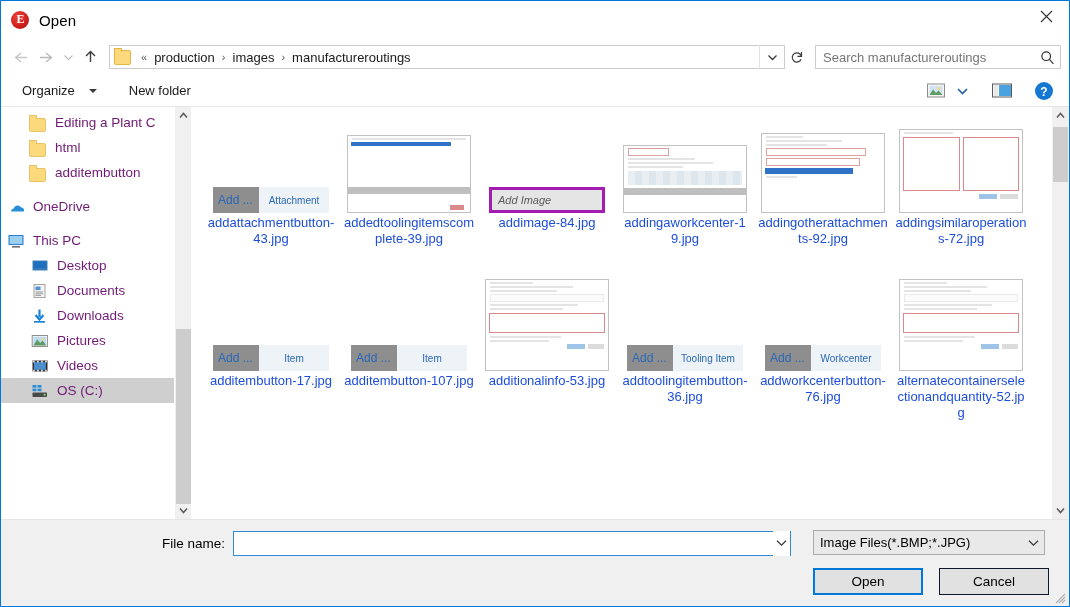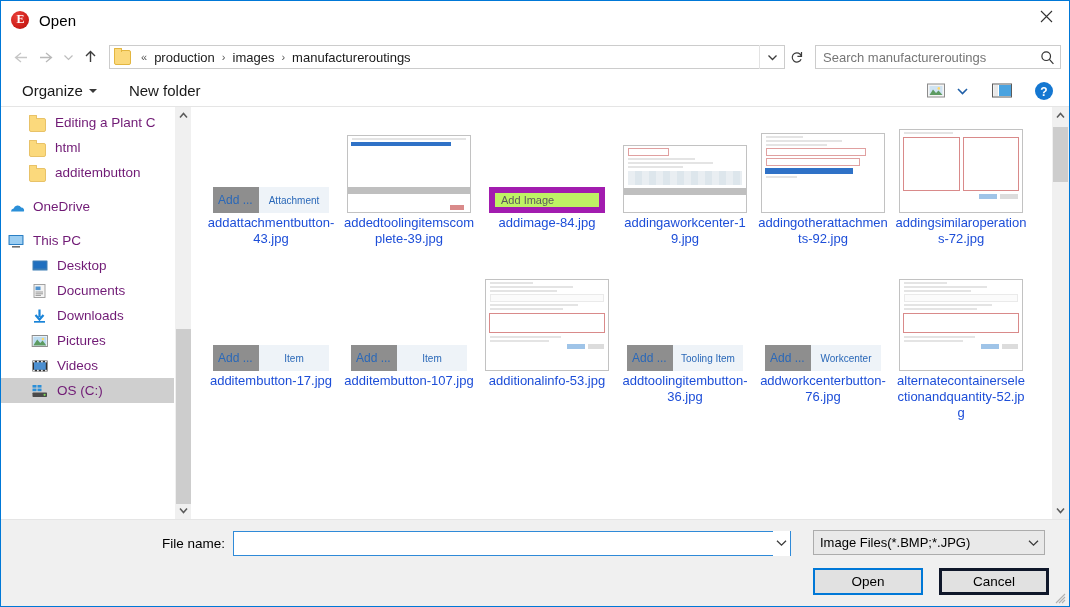--- a/index.html
+++ b/index.html
@@ -182,27 +182,27 @@
   #command-bar {
     height: 32px;
     flex: 0 0 32px;
     display: flex;
     align-items: center;
     padding: 0 10px 0 14px;
     box-sizing: border-box;
     border-bottom: 1px solid #e5e5e5;
   }
   .cmd-item {
-    font-size: 15px;
+    font-size: 13px;
     color: #1a1a1a;
     padding: 3px 7px;
     cursor: default;
     display: flex;
     align-items: center;
-    gap: 6px;
+    gap: 14px;
   }
   .cmd-caret {
     width: 0; height: 0;
     border-left: 4px solid transparent;
     border-right: 4px solid transparent;
     border-top: 4px solid #3a3a3a;
   }
   #command-spacer { flex: 1; }
   .cmd-icon-btn {
     width: 30px; height: 26px;
@@ -368,28 +368,29 @@
     height: 100%;
     background: #eef3f8;
     color: #2a68b8;
     font-size: 10px;
     display: flex;
     align-items: center;
     justify-content: center;
   }
   .tb-plain-field {
     width: 116px; height: 26px;
-    background: #bef264;
-    border: 6px solid #a21caf;
+    background: #e5e5e5;
+    border: 3px solid #a21caf;
     box-sizing: border-box;
     display: flex;
     align-items: center;
     color: #5a5a5a;
     font-size: 11px;
     padding-left: 6px;
+    font-style: italic;
   }
   .tb-window {
     width: 124px;
     background: #ffffff;
     border: 1px solid #c2c2c2;
     box-sizing: border-box;
     overflow: hidden;
     position: relative;
   }
   .tb-window .bar-blue { background: #2f72c7; height: 4px; margin: 2px 3px; }
@@ -482,21 +483,21 @@
     display: flex;
     align-items: center;
     justify-content: center;
   }
   .dlg-button {
     position: absolute;
     top: 48px;
     height: 27px;
     width: 110px;
     background: #e1e1e1;
-    border: 3px solid #0f172a;
+    border: 1px solid #0f172a;
     box-sizing: border-box;
     font-family: "Liberation Sans", sans-serif;
     font-size: 13.5px;
     color: #000000;
     display: flex;
     align-items: center;
     justify-content: center;
     cursor: default;
   }
   #open-button {

